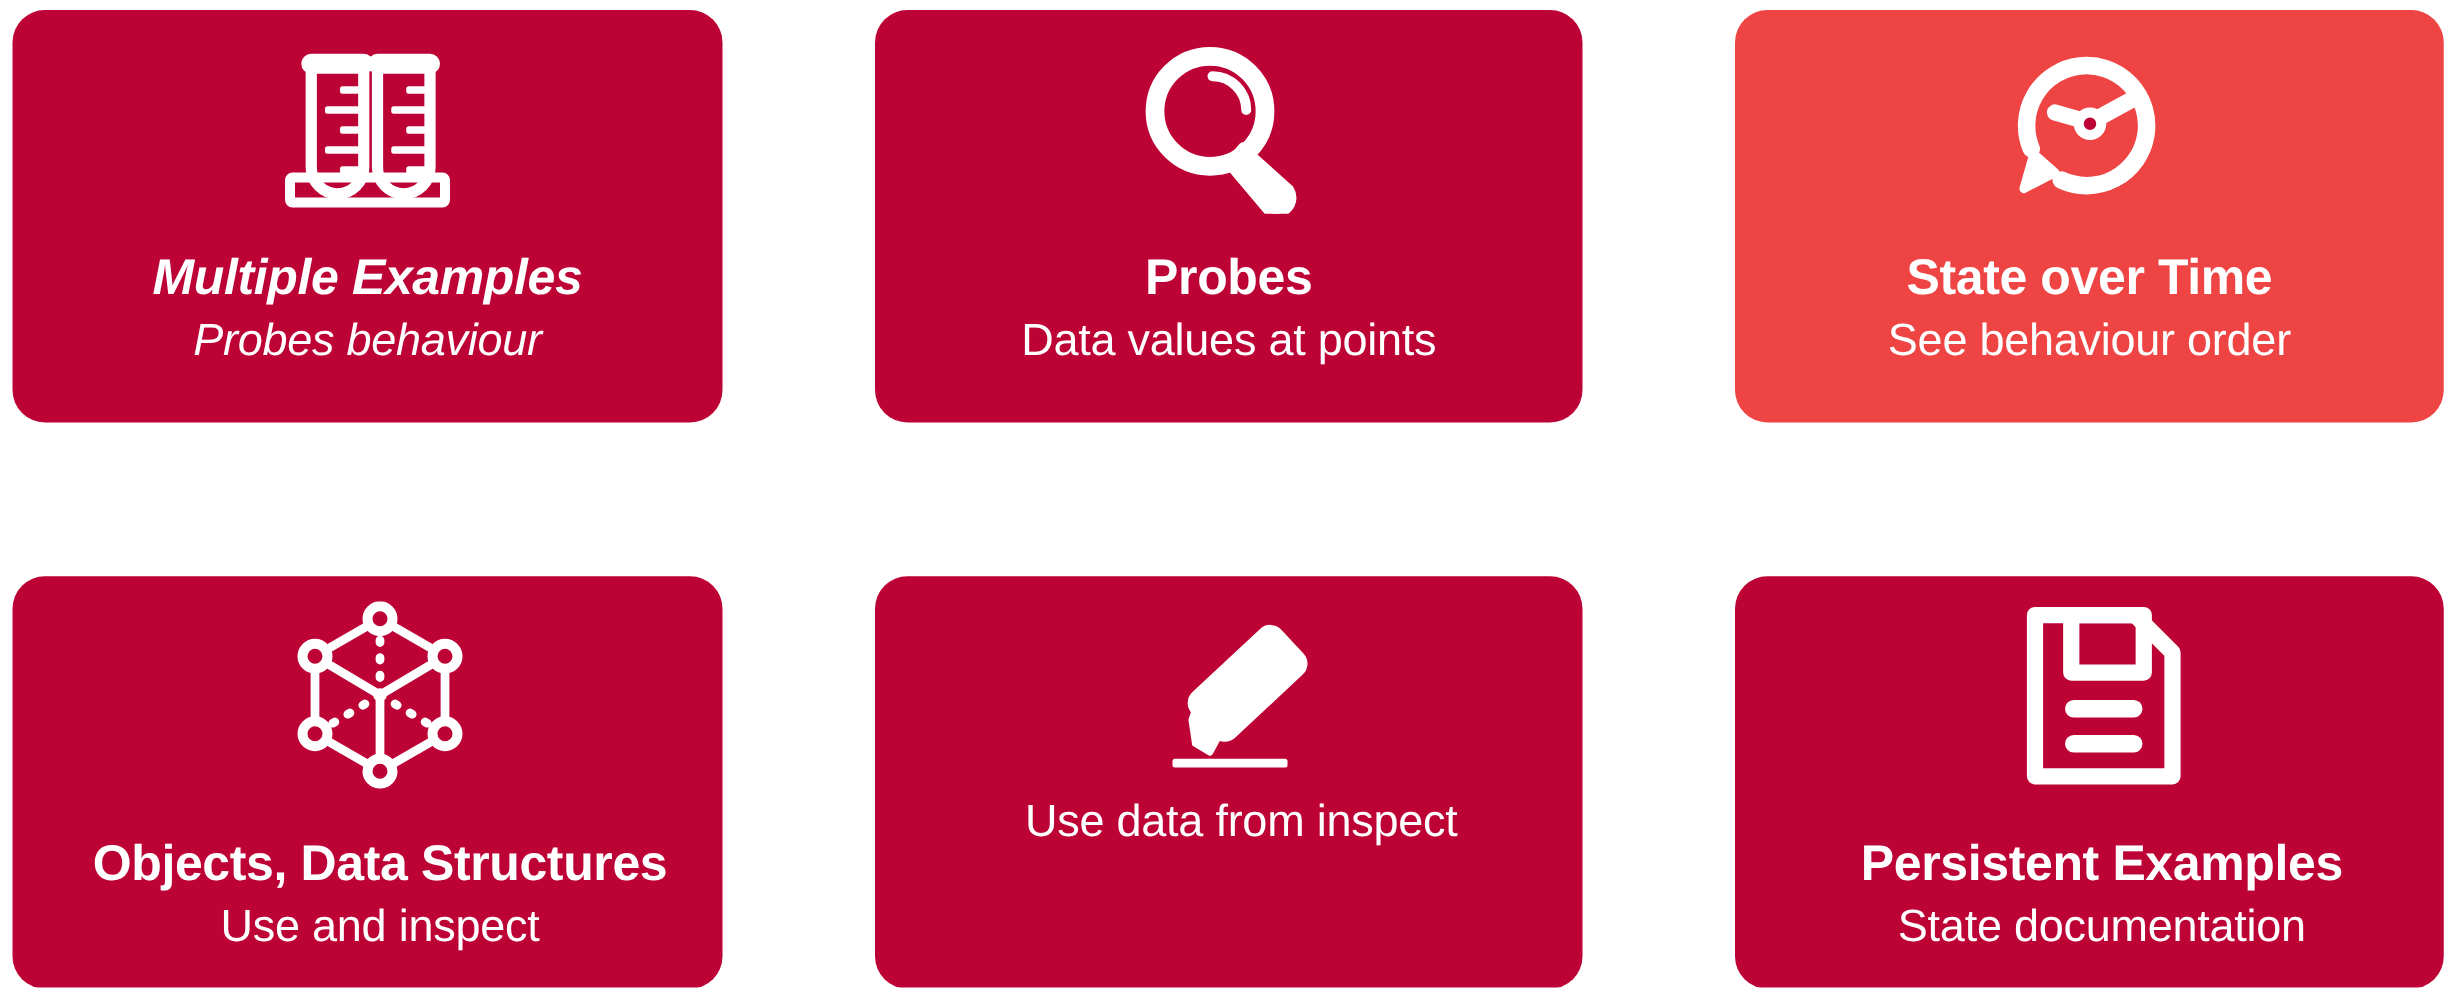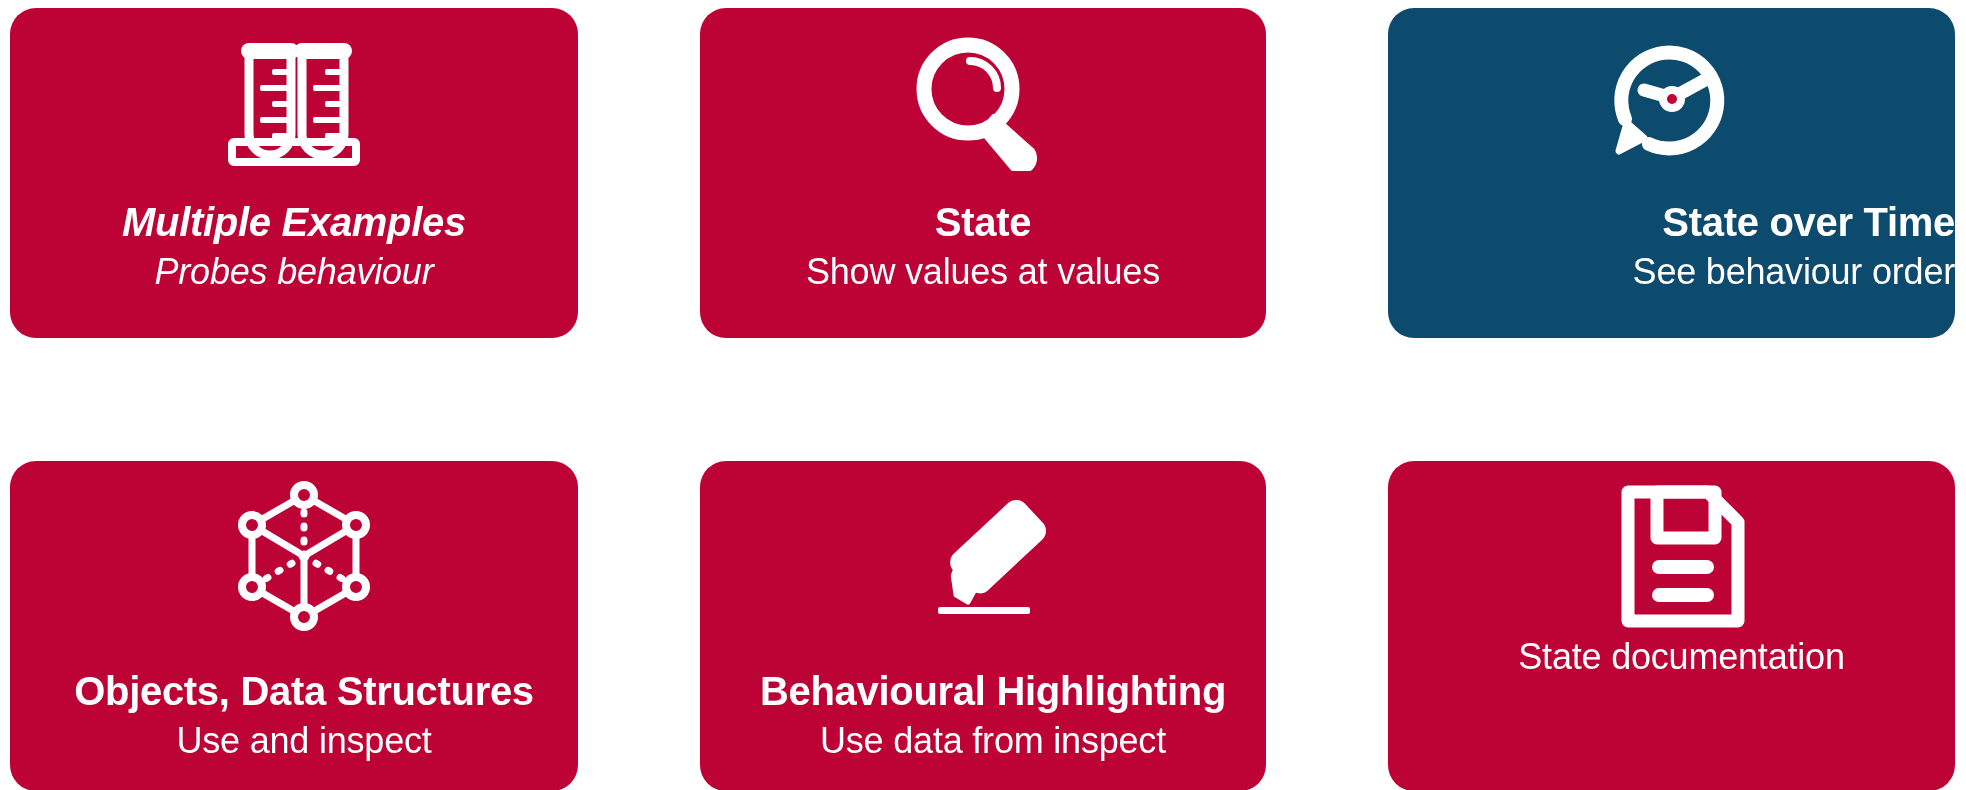--- a/index.html
+++ b/index.html
@@ -118,25 +118,25 @@
     <div class="icon-wrap">
       <svg width="150" height="140" viewBox="0 0 150 140" aria-hidden="true">
 
         <path d="M86 86 L124 120 a13 13 0 0 1 -18 18 L74 100 Z" fill="#ffffff" stroke="#ffffff" stroke-width="6" stroke-linejoin="round"></path>
 
         <circle cx="60" cy="58" r="44" fill="none" stroke="#ffffff" stroke-width="15"></circle>
 
         <path d="M62 30 a27 27 0 0 1 27 27" fill="none" stroke="#ffffff" stroke-width="8" stroke-linecap="round"></path>
       </svg>
     </div>
-    <div class="title">State</div>
-    <div class="subtitle">Show values at values</div>
-  </div>
-
-  <div class="card r1 c3" style="background: #0c4a6e; align-items: flex-end;">
+    <div class="title">Probes</div>
+    <div class="subtitle">Data values at points</div>
+  </div>
+
+  <div class="card r1 c3" style="background: #ef4444;">
     <div class="icon-wrap">
       <svg width="150" height="140" viewBox="0 0 150 140" aria-hidden="true">
 
         <path d="M28 88 A48 48 0 1 1 52 113" fill="none" stroke="#ffffff" stroke-width="14" stroke-linecap="round"></path>
 
         <path d="M47 107 L22 120 L30 92 Z" fill="#ffffff" stroke="#ffffff" stroke-width="7" stroke-linejoin="round"></path>
 
         <line x1="75" y1="67" x2="47" y2="59" stroke="#ffffff" stroke-width="13" stroke-linecap="round"></line>
 
         <line x1="75" y1="67" x2="108" y2="49" stroke="#ffffff" stroke-width="13" stroke-linecap="round"></line>
@@ -188,32 +188,32 @@
           <rect x="32" y="40" width="98" height="50" rx="12" fill="#ffffff"></rect>
         </g>
 
         <path d="M41 74 L30 104 L50 116 L62 94 Z" fill="#ffffff" stroke="#ffffff" stroke-width="5" stroke-linejoin="round"></path>
 
         <path d="M31 78 L22 108 L36 112 Z" fill="#bd0235"></path>
 
         <rect x="20" y="121" width="92" height="7" rx="2" fill="#ffffff"></rect>
       </svg>
     </div>
-    <div class="title">Behavioural Highlighting</div>
     <div class="subtitle">Use data from inspect</div>
   </div>
 
   <div class="card r2 c3" style="background: rgb(189, 2, 53);">
     <div class="icon-wrap">
       <svg width="140" height="145" viewBox="0 0 140 145" aria-hidden="true">
 
         <path d="M16 8 L96 8 L126 38 L126 137 L16 137 Z" fill="none" stroke="#ffffff" stroke-width="13" stroke-linejoin="round"></path>
 
         <rect x="45" y="8" width="58" height="46" fill="none" stroke="#ffffff" stroke-width="13" stroke-linejoin="round"></rect>
 
         <rect x="40" y="76" width="62" height="14" rx="7" fill="#ffffff"></rect>
         <rect x="40" y="104" width="62" height="14" rx="7" fill="#ffffff"></rect>
       </svg>
     </div>
+    <div class="title">Persistent Examples</div>
     <div class="subtitle">State documentation</div>
   </div>
 
 </div>
 
 </body></html>

